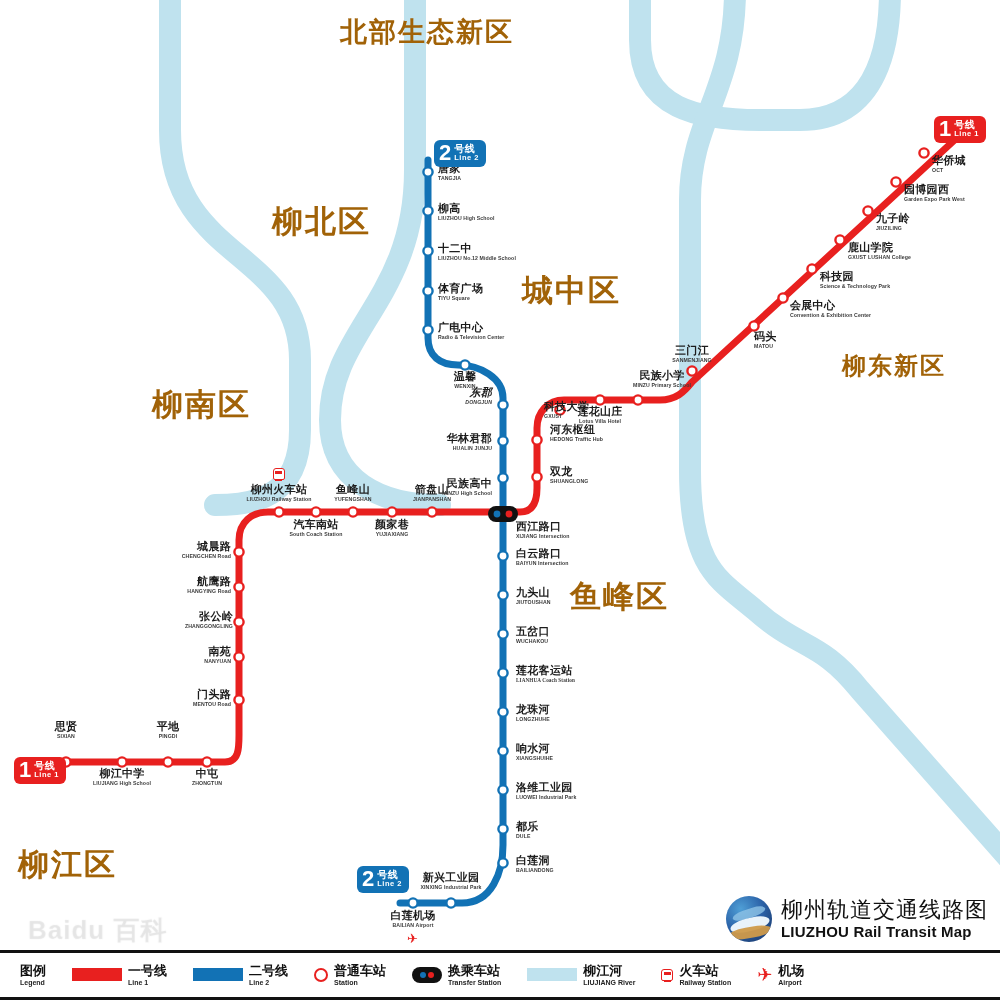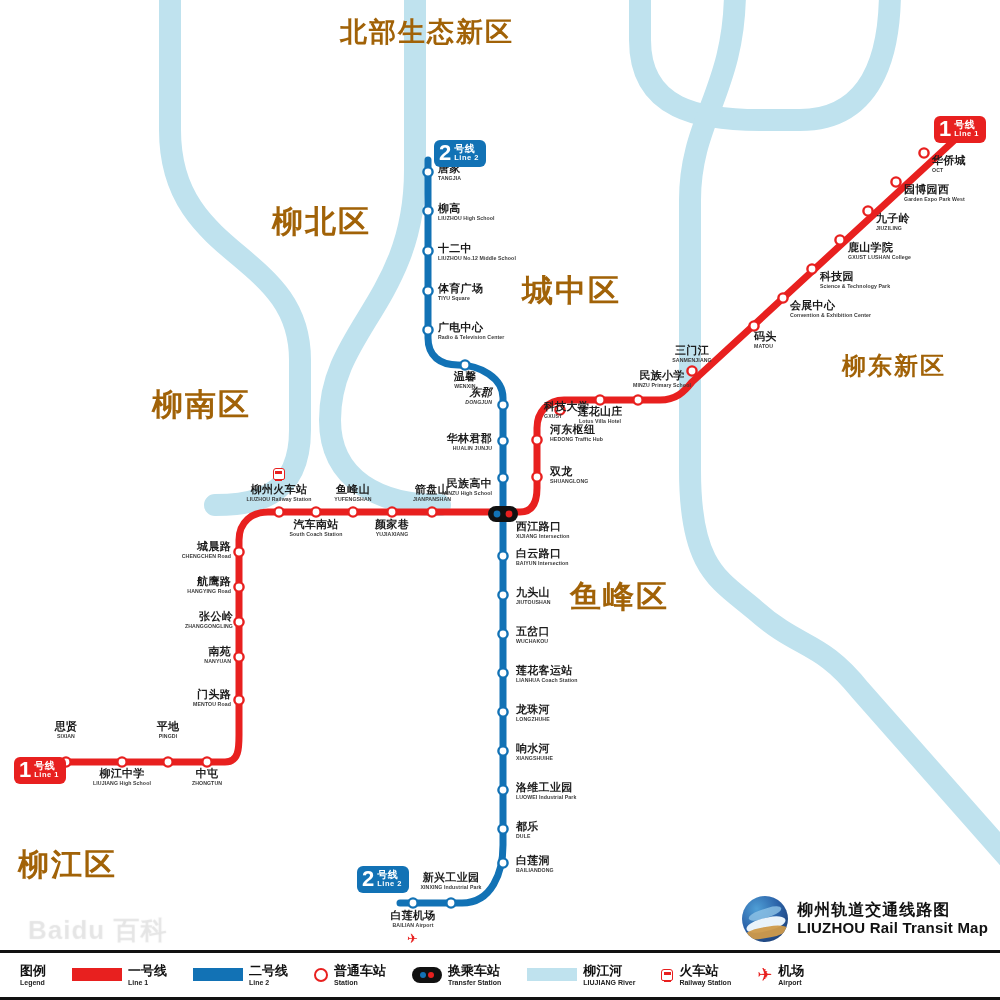--- a/index.html
+++ b/index.html
@@ -87,21 +87,21 @@
     background:#e9f3fb; border-radius:50%/60%; transform:rotate(-14deg);
   }
   #brand .globe .wave2 {
     position:absolute; left:2px; top:31px; width:44px; height:11px;
     background:#cf9a4a; border-radius:50%/60%; transform:rotate(-10deg); opacity:.95;
   }
   #brand .globe .wave3 {
     position:absolute; left:6px; top:13px; width:34px; height:9px;
     background:#8fc3e6; border-radius:50%/70%; transform:rotate(-18deg); opacity:.8;
   }
-  #brand .btxt .cn { display:block; font-size:16px; font-weight:bold; color:#111; letter-spacing:1px; line-height:1.12;}
+  #brand .btxt .cn { display:block; font-size:22px; font-weight:normal; color:#111; letter-spacing:1px; line-height:1.12;}
   #brand .btxt .en { display:block; font-size:15px; font-weight:bold; color:#111; letter-spacing:0.2px; line-height:1.15;}
 
   
   #watermark {
     position:absolute; left:28px; bottom:52px;
     font-size:26px; font-weight:bold; color:rgba(255,255,255,0.0);
     text-shadow:0 0 1px rgba(160,160,160,.55);
     letter-spacing:1px; opacity:.5; pointer-events:none;
   }
 
@@ -372,21 +372,21 @@
         <span class="en">BAIYUN Intersection</span>
       </div>
       <div class="stn-label l" style="top: 587px; left: 516px;">
         <span class="cn">九头山</span>
         <span class="en">JIUTOUSHAN</span>
       </div>
       <div class="stn-label l" style="top: 626px; left: 516px;">
         <span class="cn">五岔口</span>
         <span class="en">WUCHAKOU</span>
       </div>
-      <div class="stn-label l" style="top: 665px; left: 516px;">
+      <div class="stn-label l" style="top: 665px; left: 516px; font-family: Liberation Serif, serif;">
         <span class="cn">莲花客运站</span>
         <span class="en">LIANHUA Coach Station</span>
       </div>
       <div class="stn-label l" style="top: 704px; left: 516px;">
         <span class="cn">龙珠河</span>
         <span class="en">LONGZHUHE</span>
       </div>
       <div class="stn-label l" style="top: 743px; left: 516px;">
         <span class="cn">响水河</span>
         <span class="en">XIANGSHUIHE</span>

